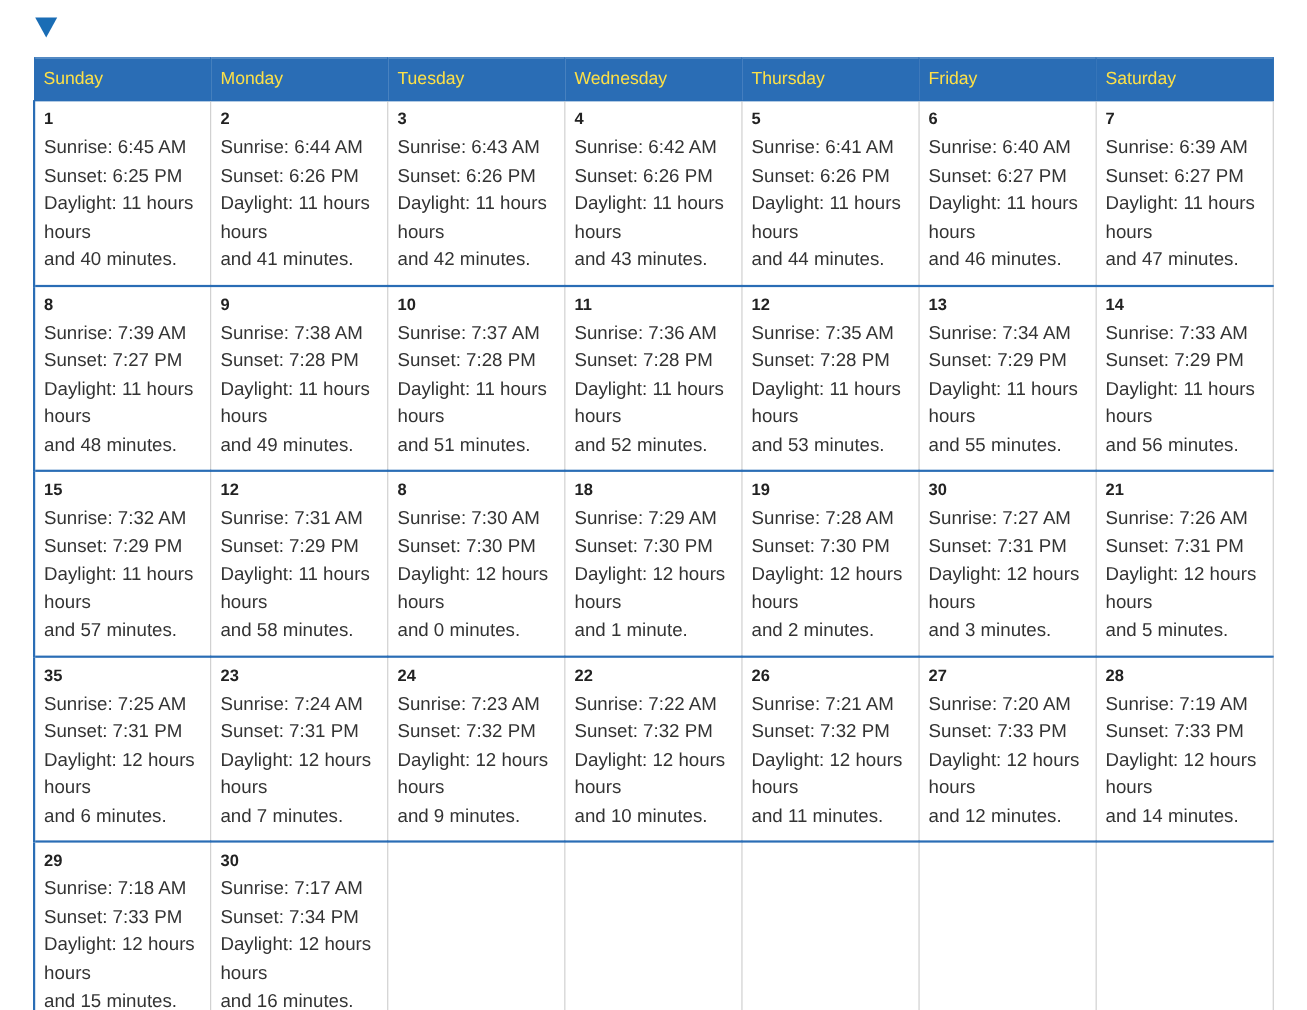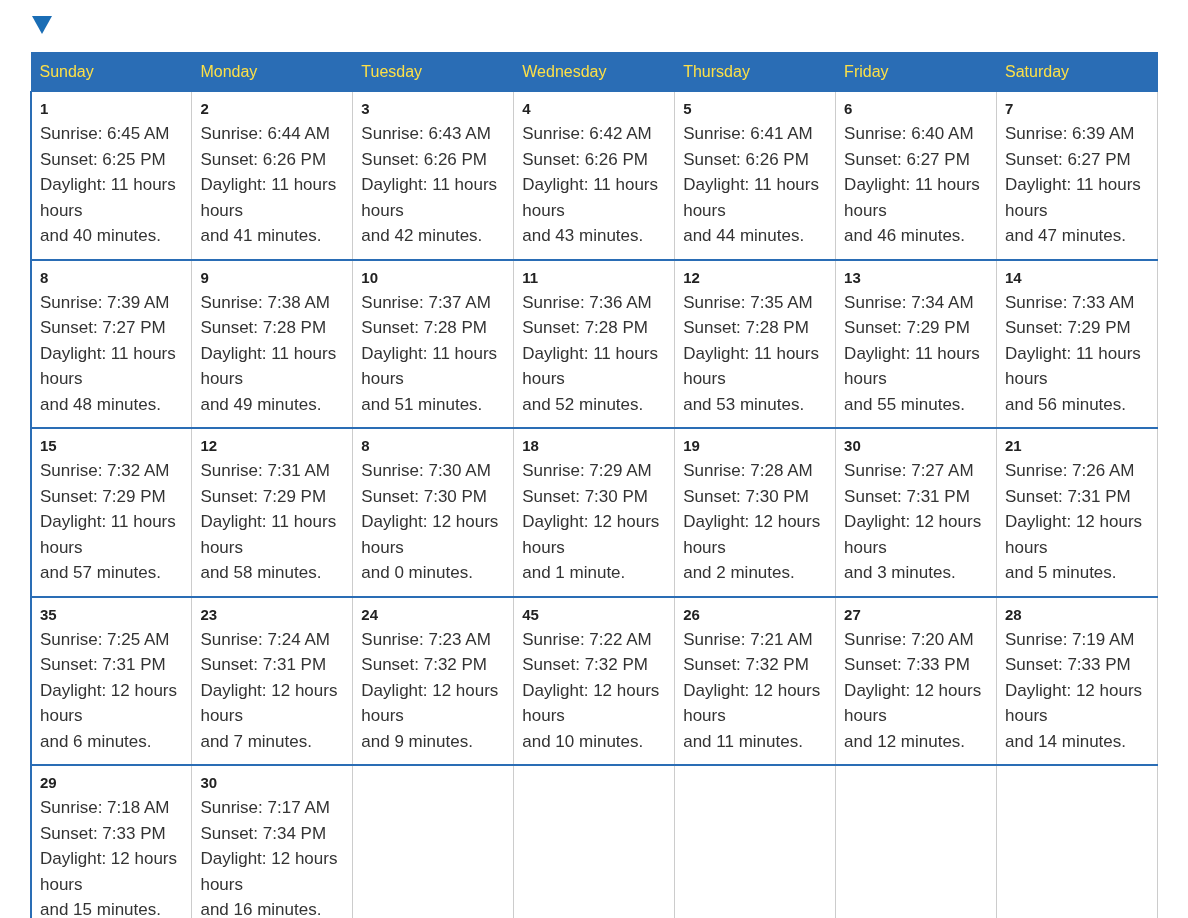--- a/index.html
+++ b/index.html
@@ -232,21 +232,21 @@
         </td>
         <td>
           <div class="day-number">23</div>
           <div class="day-info">Sunrise: 7:24 AM<br>Sunset: 7:31 PM<br>Daylight: 12 hours hours<br>and 7 minutes.</div>
         </td>
         <td>
           <div class="day-number">24</div>
           <div class="day-info">Sunrise: 7:23 AM<br>Sunset: 7:32 PM<br>Daylight: 12 hours hours<br>and 9 minutes.</div>
         </td>
         <td>
-          <div class="day-number">45</div>
+          <div class="day-number">22</div>
           <div class="day-info">Sunrise: 7:22 AM<br>Sunset: 7:32 PM<br>Daylight: 12 hours hours<br>and 10 minutes.</div>
         </td>
         <td>
           <div class="day-number">26</div>
           <div class="day-info">Sunrise: 7:21 AM<br>Sunset: 7:32 PM<br>Daylight: 12 hours hours<br>and 11 minutes.</div>
         </td>
         <td>
           <div class="day-number">27</div>
           <div class="day-info">Sunrise: 7:20 AM<br>Sunset: 7:33 PM<br>Daylight: 12 hours hours<br>and 12 minutes.</div>
         </td>

